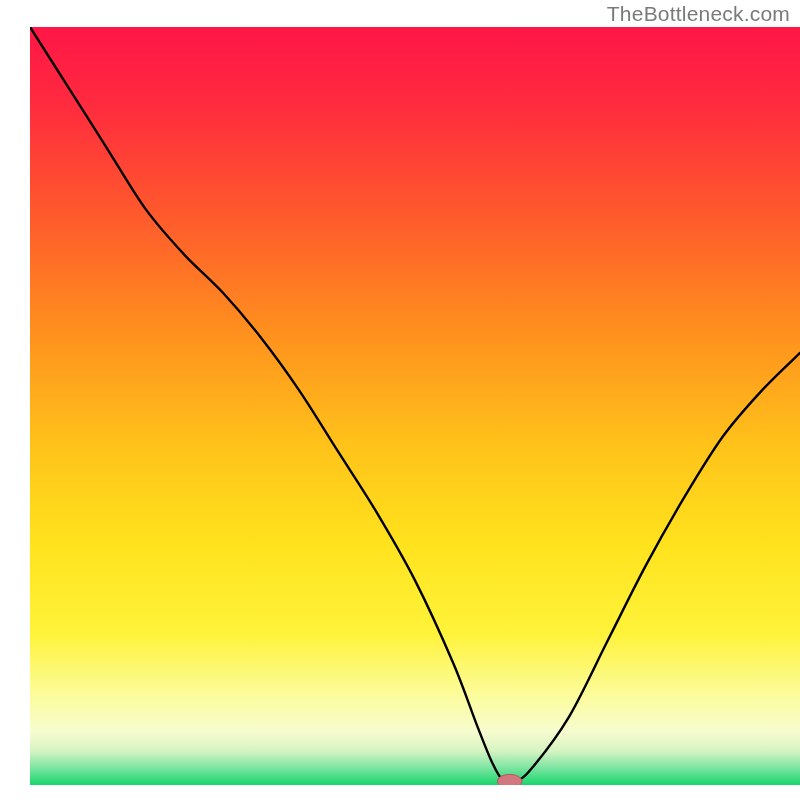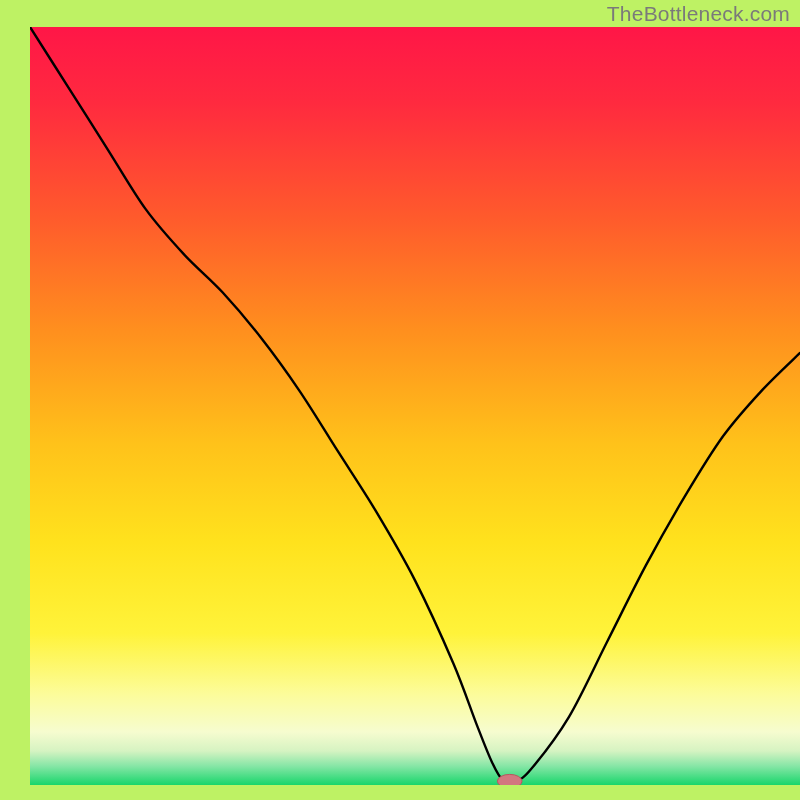--- a/index.html
+++ b/index.html
@@ -8,21 +8,21 @@
     width: 800px;
     height: 800px;
     background: #000;
     overflow: hidden;
     font-family: Arial, Helvetica, sans-serif;
   }
   .frame {
     position: relative;
     width: 800px;
     height: 800px;
-    background: #bef264;
+    background: #ffffff;
   }
   .watermark {
     position: absolute;
     top: 2px;
     right: 10px;
     color: #7a7a7a;
     font-size: 21px;
     font-weight: 500;
     letter-spacing: 0.2px;
     z-index: 5;

